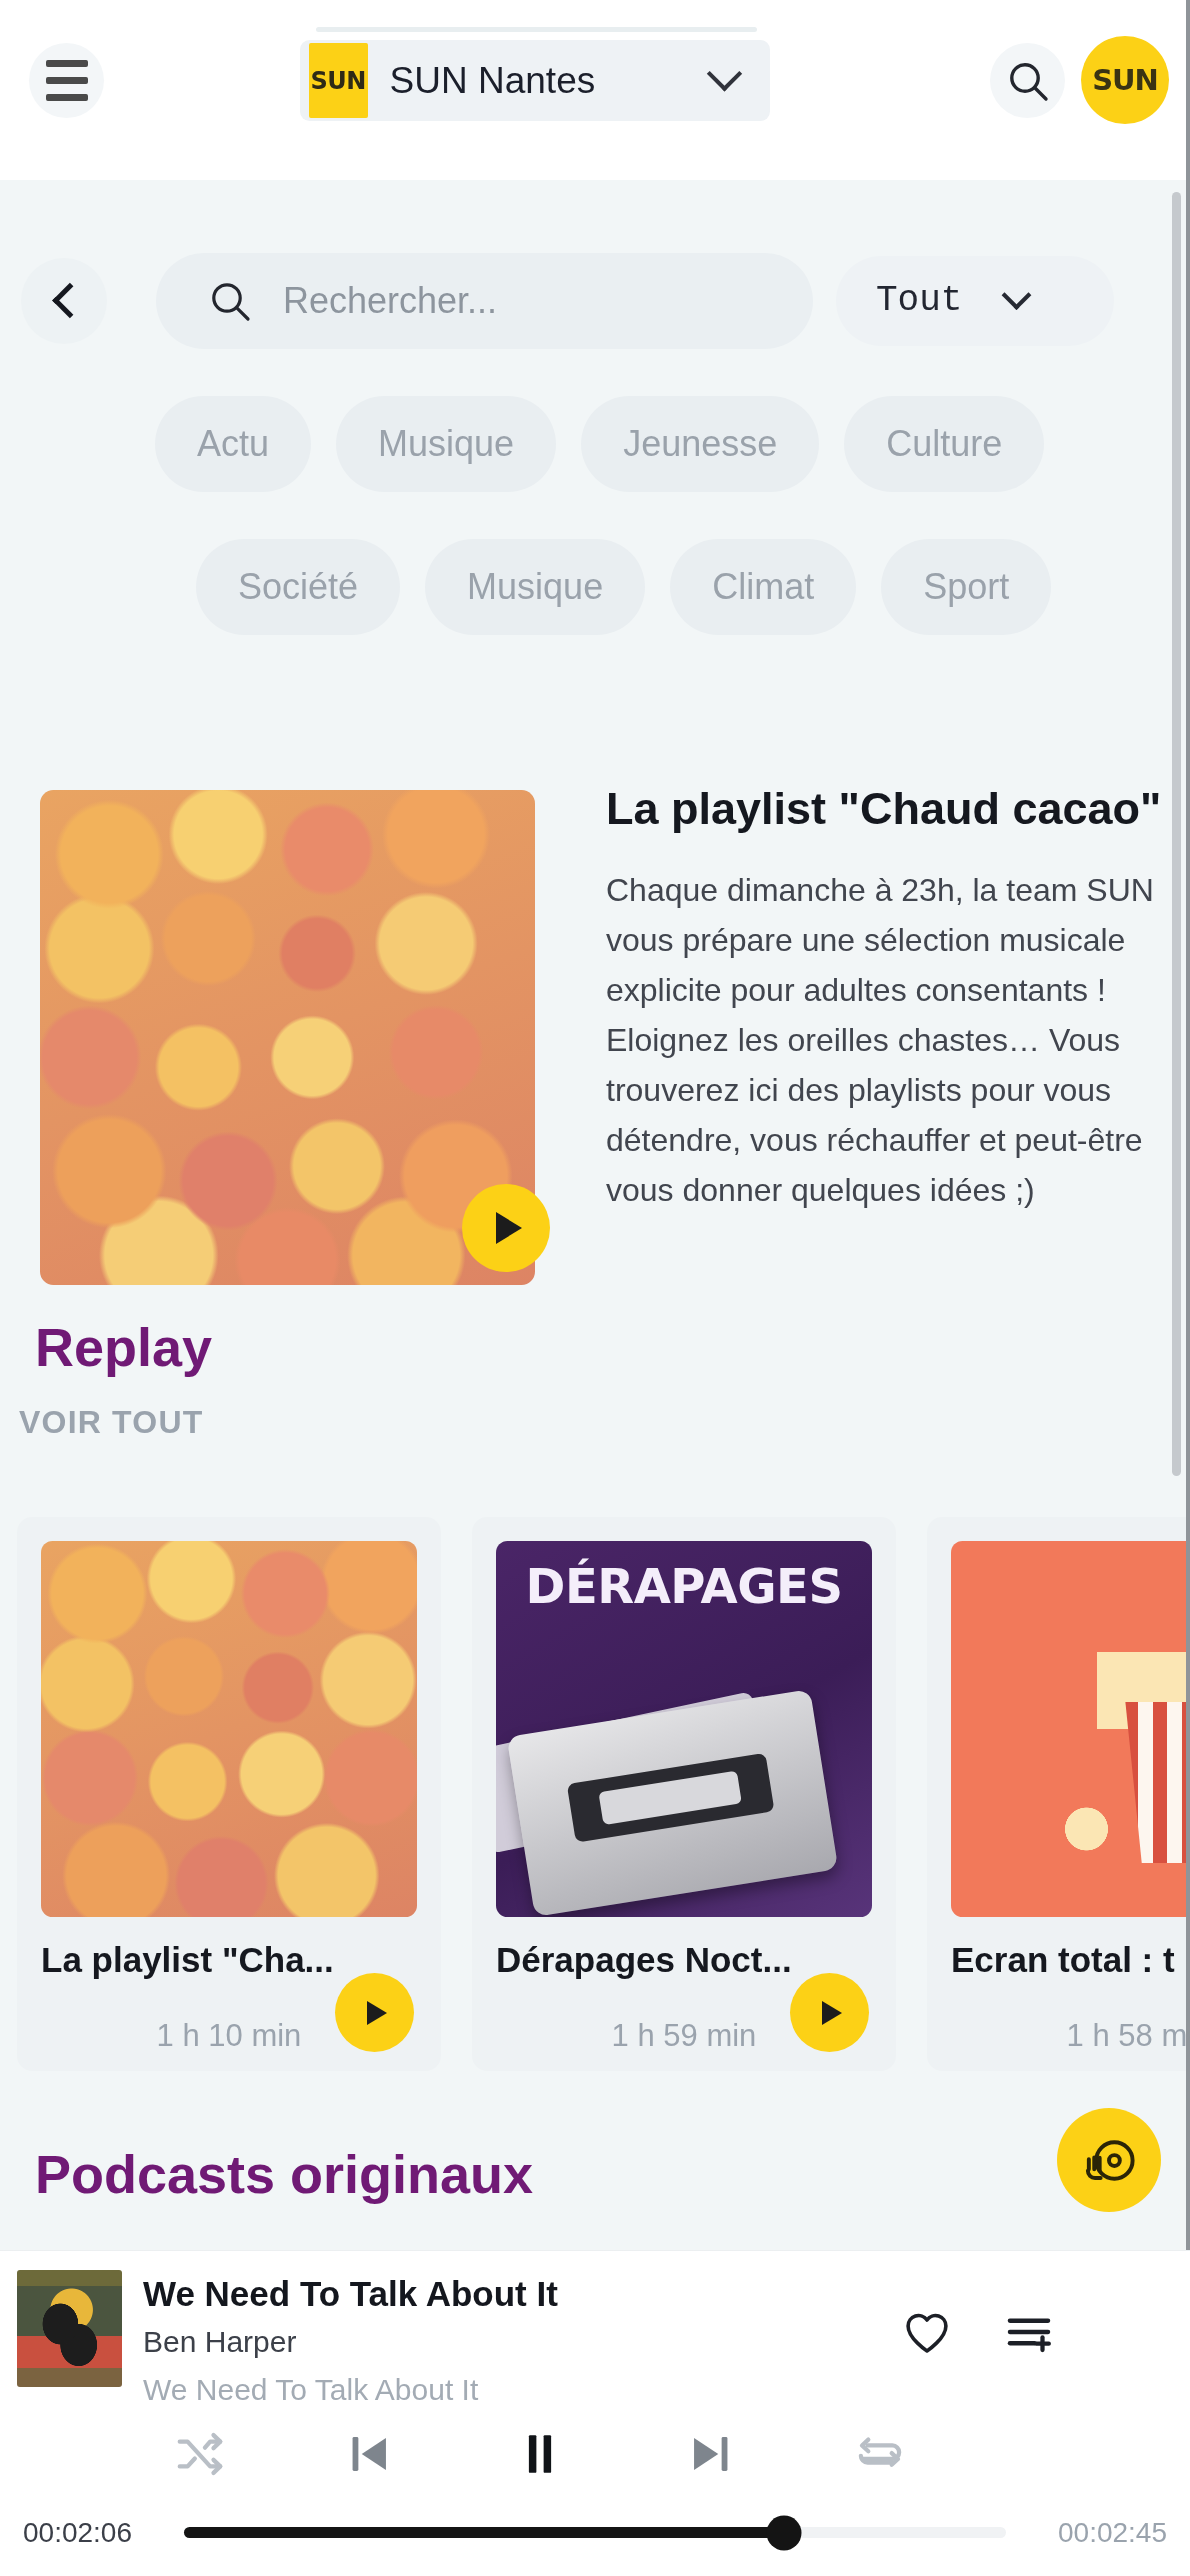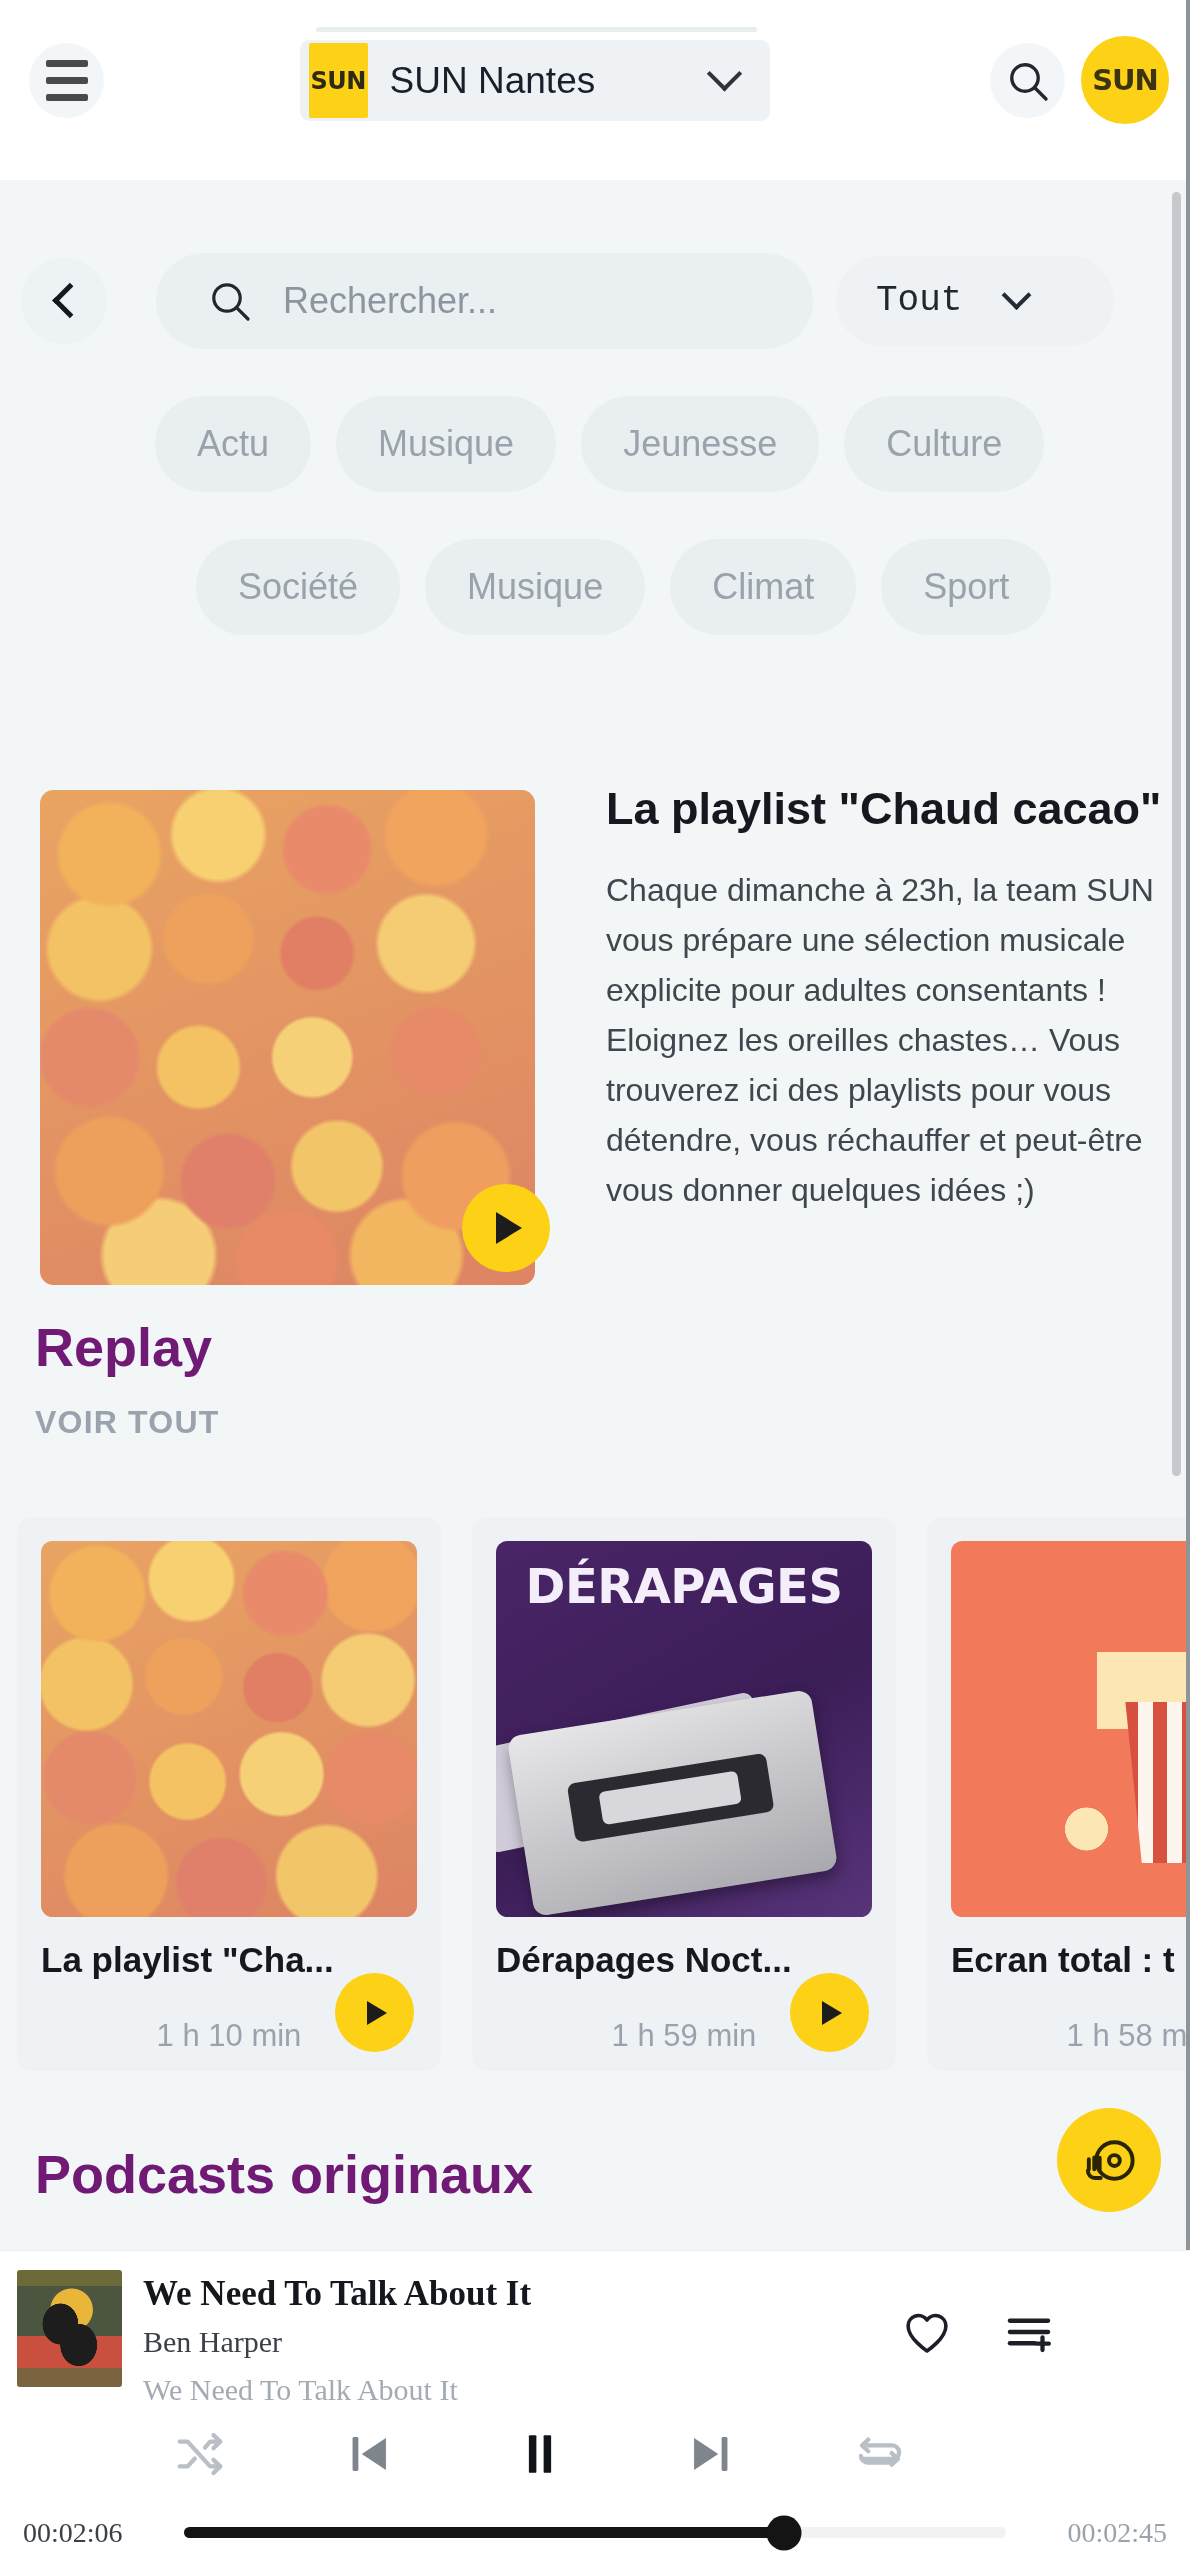--- a/index.html
+++ b/index.html
@@ -154,21 +154,21 @@
     overflow: hidden; line-height: 1.25;
   }
   .feat-desc {
     margin-top: 29px; font-size: 32px; line-height: 1.56; color: #41454e;
     width: 594px; overflow: hidden;
   }
 
   
   .sec-replay { position: absolute; top: 1136px; left: 0; width: 1190px; }
   .sec-title { padding-left: 35px; font-size: 54px; font-weight: 700; color: #701a75; }
-  .sec-link { padding-left: 35px; margin-top: 26px; font-size: 32px; font-weight: 700; letter-spacing: 1.2px; color: #9aa3ad; cursor: pointer; }
+  .sec-link { padding-left: 19px; margin-top: 26px; font-size: 32px; font-weight: 700; letter-spacing: 1.2px; color: #9aa3ad; cursor: pointer; }
 
   .cardrow { position: absolute; top: 1337px; left: 0; width: 1190px; height: 575px; display: flex; gap: 31px; padding-left: 17px; }
   .card {
     width: 424px; flex-shrink: 0; background: #eef2f4; border-radius: 15.3px;
     padding: 24px 24px 0 24px; cursor: pointer; position: relative; height: 554px;
   }
   .card-thumb { width: 376px; height: 376px; border-radius: 11.5px; overflow: hidden; position: relative; }
   .card-play {
     position: absolute; right: 27px; bottom: 19px; width: 79px; height: 79px; border-radius: 50%;
     background: #fcd116; display: flex; align-items: center; justify-content: center; border: none; cursor: pointer;
@@ -251,21 +251,21 @@
   
   .fab {
     position: absolute; right: 29px; top: 2108px; width: 104px; height: 104px;
     border-radius: 50%; background: #fcd116; z-index: 45;
     display: flex; align-items: center; justify-content: center; cursor: pointer; border: none;
   }
 
   
   .player {
     position: absolute; left: 0; bottom: 0; width: 1190px; height: 326px;
-    background: #ffffff; z-index: 60; border-top: 1px solid #eceff1; font-family: Liberation Serif, serif;
+    background: #ffffff; z-index: 60; border-top: 1px solid #eceff1;
   }
   .pl-top { position: relative; height: 159px; padding: 19px 0 0 17px; display: flex; }
   .pl-art {
     width: 105px; height: 117px; flex-shrink: 0; border-radius: 2.9px; overflow: hidden;
     background:
       linear-gradient(180deg, #6d6a3a 0 14%, transparent 14%),
       radial-gradient(circle at 52% 34%, #e8b73a 0 22%, transparent 23%),
       linear-gradient(180deg, #4b553f 0 56%, #c9503f 56% 84%, #7b6340 84% 100%);
     position: relative;
   }

